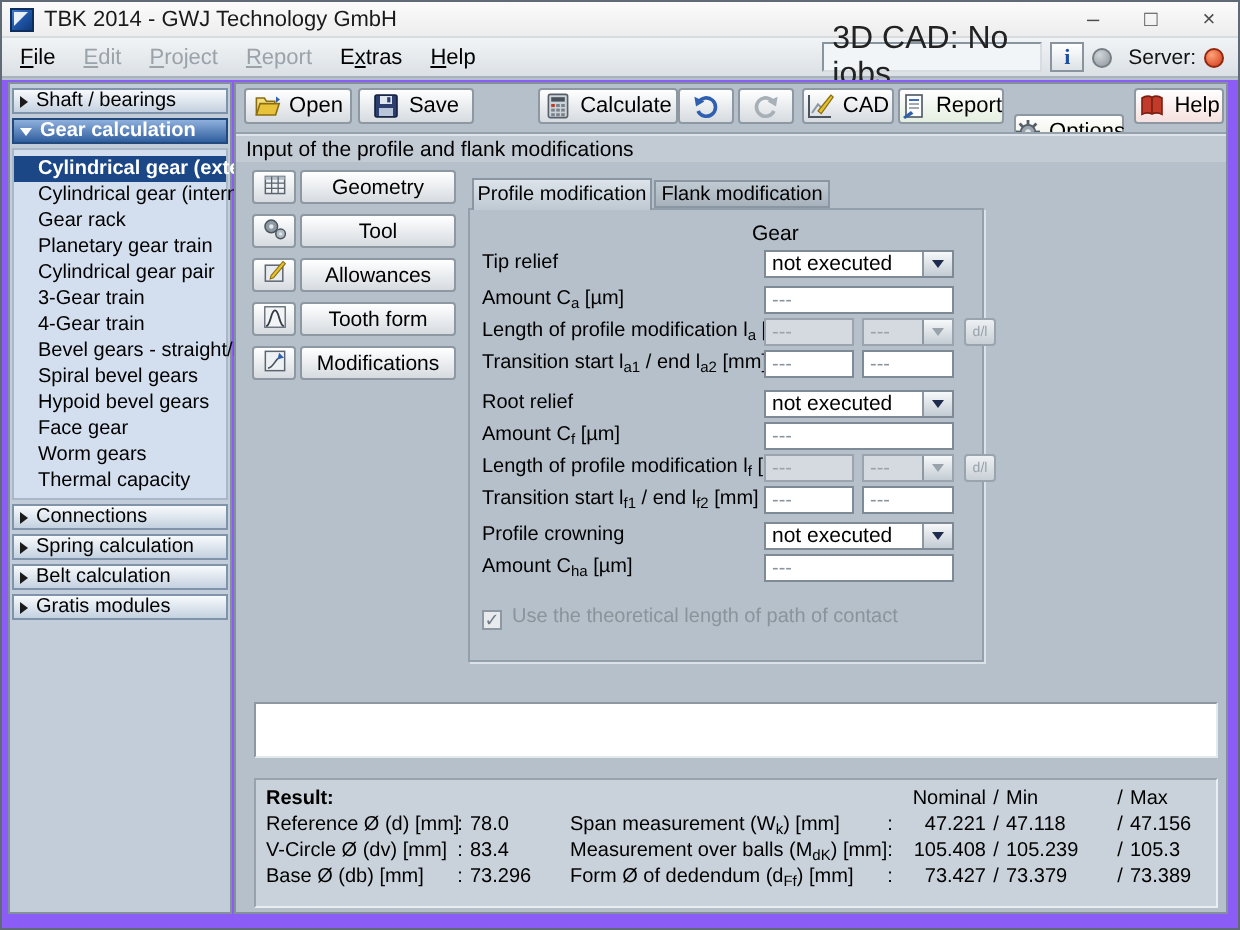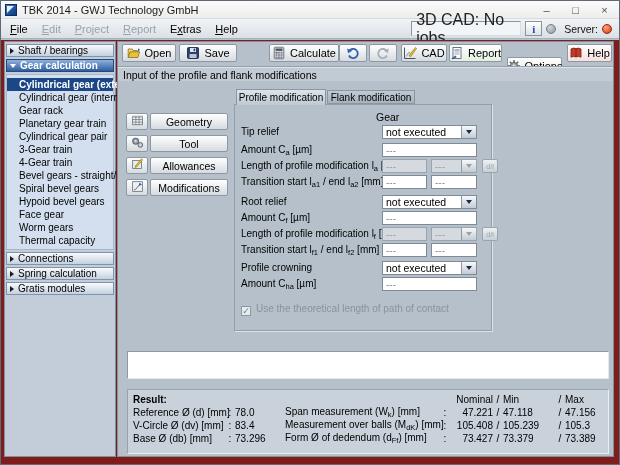--- a/index.html
+++ b/index.html
@@ -22,21 +22,21 @@
   .menu-item .hotkey{text-decoration:underline;}
   .menu-right{margin-left:auto;display:flex;align-items:center;gap:4px;padding-right:5px;}
   .cad-field{width:110px;height:15px;background:#f2f5f7;border:1px solid #8a949e;border-right-color:#d7dce1;border-bottom-color:#d7dce1;font-size:16px;color:#222;display:flex;align-items:center;padding:0 4px;}
   .info-btn{width:17px;height:15px;background:linear-gradient(#ffffff,#dde2e6);border:1px solid #8a949e;color:#1d4fa0;font-weight:bold;font-family:"Liberation Serif",serif;font-size:11px;display:flex;align-items:center;justify-content:center;}
   .led{width:10px;height:10px;border-radius:50%;}
   .led-gray{background:radial-gradient(circle at 35% 30%,#d2d6da,#8d959c);border:1px solid #767e86;}
   .led-red{background:radial-gradient(circle at 35% 30%,#ffa277,#d03a18);border:1px solid #93280f;}
   .server-label{font-size:10.5px;color:#111;margin-left:4px;}
 
   
-  .client{position:absolute;left:0;top:39px;right:0;bottom:0;background:#7f1d1d;}
+  .client{position:absolute;left:0;top:39px;right:0;bottom:0;background:#8b5cf6;}
 
   
   .sidebar{position:absolute;left:3px;top:1px;width:112px;height:416px;background:#c2cdd9;border:1px solid #82909e;padding:2px 1px;}
   .side-header{height:13px;margin:0 0 2px 0;display:flex;align-items:center;gap:4px;padding:0 3px;background:linear-gradient(#f8fafc,#c4d1e0);border:1px solid #7f93aa;font-size:10px;color:#000;white-space:nowrap;cursor:default;}
   .side-header.expanded{background:linear-gradient(#8fb0dc,#2f5e9e);color:#fff;font-weight:bold;border-color:#24497c;}
   .tri{width:0;height:0;display:inline-block;}
   .tri-right{border-left:4px solid #1a1a1a;border-top:3.5px solid transparent;border-bottom:3.5px solid transparent;}
   .tri-down{border-top:4px solid #1a1a1a;border-left:3.5px solid transparent;border-right:3.5px solid transparent;}
   .expanded .tri-down{border-top-color:#fff;}
   .side-items{background:#d3dfee;border:1px solid #a9b8c8;margin:0 0 2px 0;padding:3px 0 2px 0;}
@@ -44,21 +44,21 @@
   .side-item.selected{background:#1b4787;color:#fff;font-weight:bold;}
 
   
   .content{position:absolute;left:116px;top:1px;width:497px;height:416px;background:#b6c0ca;border:1px solid #82909e;}
   .toolbar{position:absolute;left:0;top:2px;right:0;height:22px;display:flex;align-items:flex-start;}
   .tb-btn{height:18px;display:flex;align-items:center;justify-content:center;gap:4px;padding:0 2px;background:linear-gradient(#ffffff,#d6dbe0);border:1px solid #8d98a2;border-radius:2px;font-size:11px;color:#000;cursor:default;}
   .tb-btn.disabled{color:#9aa2aa;}
   .tb-ic{width:14px;height:14px;display:inline-flex;}
   .tb-ic svg{width:14px;height:14px;}
   .statusline{position:absolute;left:0;top:24px;right:0;height:15px;background:#c2cbd4;border-top:1px solid #94a0ac;box-shadow:inset 0 1px 0 #dde3e9;font-size:10.5px;color:#000;padding:2px 0 0 5px;}
-  .toolcol{position:absolute;left:8px;top:43px;width:102px;margin-top:28px;}
+  .toolcol{position:absolute;left:8px;top:43px;width:102px;}
   .tool-row{display:flex;gap:2px;margin-bottom:5px;}
   .tool-ic-btn{width:22px;height:17px;background:linear-gradient(#ffffff,#d6dbe0);border:1px solid #8d98a2;border-radius:2px;display:flex;align-items:center;justify-content:center;padding:0;}
   .tool-ic-btn svg{width:13px;height:13px;}
   .tool-lb-btn{width:78px;height:17px;background:linear-gradient(#ffffff,#d6dbe0);border:1px solid #8d98a2;border-radius:2px;font-size:10.5px;color:#000;font-family:"Liberation Sans",sans-serif;}
 
   
   .tab{position:absolute;display:flex;align-items:center;justify-content:center;font-size:10px;color:#000;white-space:nowrap;cursor:default;}
   .tab.active{background:linear-gradient(#dce3ea,#bfc9d3);border:1px solid #8a96a2;border-bottom:none;z-index:3;}
   .tab.inactive{background:linear-gradient(#c0cad3,#a7b2bc);border:1px solid #8a96a2;z-index:1;}
   .groupbox{position:absolute;left:116px;top:62px;width:258px;height:227px;border:1px solid #93a0ac;box-shadow:1px 1px 0 #dbe2e8;z-index:2;}
@@ -149,20 +149,24 @@
         <div class="side-header">
           <span class="tri tri-right"></span>
           <span class="side-h-label">Connections</span>
         </div>
         <div class="side-header">
           <span class="tri tri-right"></span>
           <span class="side-h-label">Spring calculation</span>
         </div>
         <div class="side-header">
           <span class="tri tri-right"></span>
+          <span class="side-h-label">Belt calculation</span>
+        </div>
+        <div class="side-header">
+          <span class="tri tri-right"></span>
           <span class="side-h-label">Gratis modules</span>
         </div>
       </div>
 
     <div class="content">
       <div class="toolbar">
           <button class="tb-btn" style="margin-left: 4px; width: 54px;">
             <span class="tb-ic">
               <svg viewBox="0 0 14 14">
                 <path d="M1.2 11.5 V3 h4 l1 1.6 h4.2 v1.2" fill="#f3dd7d" stroke="#8a6d12" stroke-width="0.8"></path>
@@ -295,20 +299,29 @@
               <span><svg viewBox="0 0 14 14">
                   <rect x="1.8" y="2.8" width="9.4" height="8.6" fill="#e8ecef" stroke="#5b6570" stroke-width="0.8"></rect>
                   <path d="M12.6 2 l-6.4 7.6 -1.8 0.6 0.5 -1.9 6.4 -7.5 z" fill="#e6c02e" stroke="#8a6d12" stroke-width="0.6"></path>
                 </svg></span>
             </button>
             <button class="tool-lb-btn">Allowances</button>
           </div>
           <div class="tool-row">
             <button class="tool-ic-btn">
               <span><svg viewBox="0 0 14 14">
+                  <rect x="1.5" y="1.5" width="11" height="11" fill="#f2f4f6" stroke="#5b6570" stroke-width="0.7"></rect>
+                  <path d="M2.2 11.8 C4.8 11.8 4.6 3.4 7 3.4 C9.4 3.4 9.2 11.8 11.8 11.8" fill="none" stroke="#333a42" stroke-width="1"></path>
+                </svg></span>
+            </button>
+            <button class="tool-lb-btn">Tooth form</button>
+          </div>
+          <div class="tool-row">
+            <button class="tool-ic-btn">
+              <span><svg viewBox="0 0 14 14">
                   <rect x="1.8" y="1.8" width="10.4" height="10.4" fill="#eef1f4" stroke="#5b6570" stroke-width="0.8"></rect>
                   <path d="M3.2 10.8 C6 10.8 6.8 6.4 9.6 5" fill="none" stroke="#49535d" stroke-width="0.9"></path>
                   <path d="M9.2 2.6 l2.6 2.6 -3.4 0.9 z" fill="#2f5fae"></path>
                 </svg></span>
             </button>
             <button class="tool-lb-btn">Modifications</button>
           </div>
         </div>
       <div id="tabstrip">
           <div class="tab active" style="left: 118px; width: 90px; top: 47px; height: 16px;">Profile modification</div>

